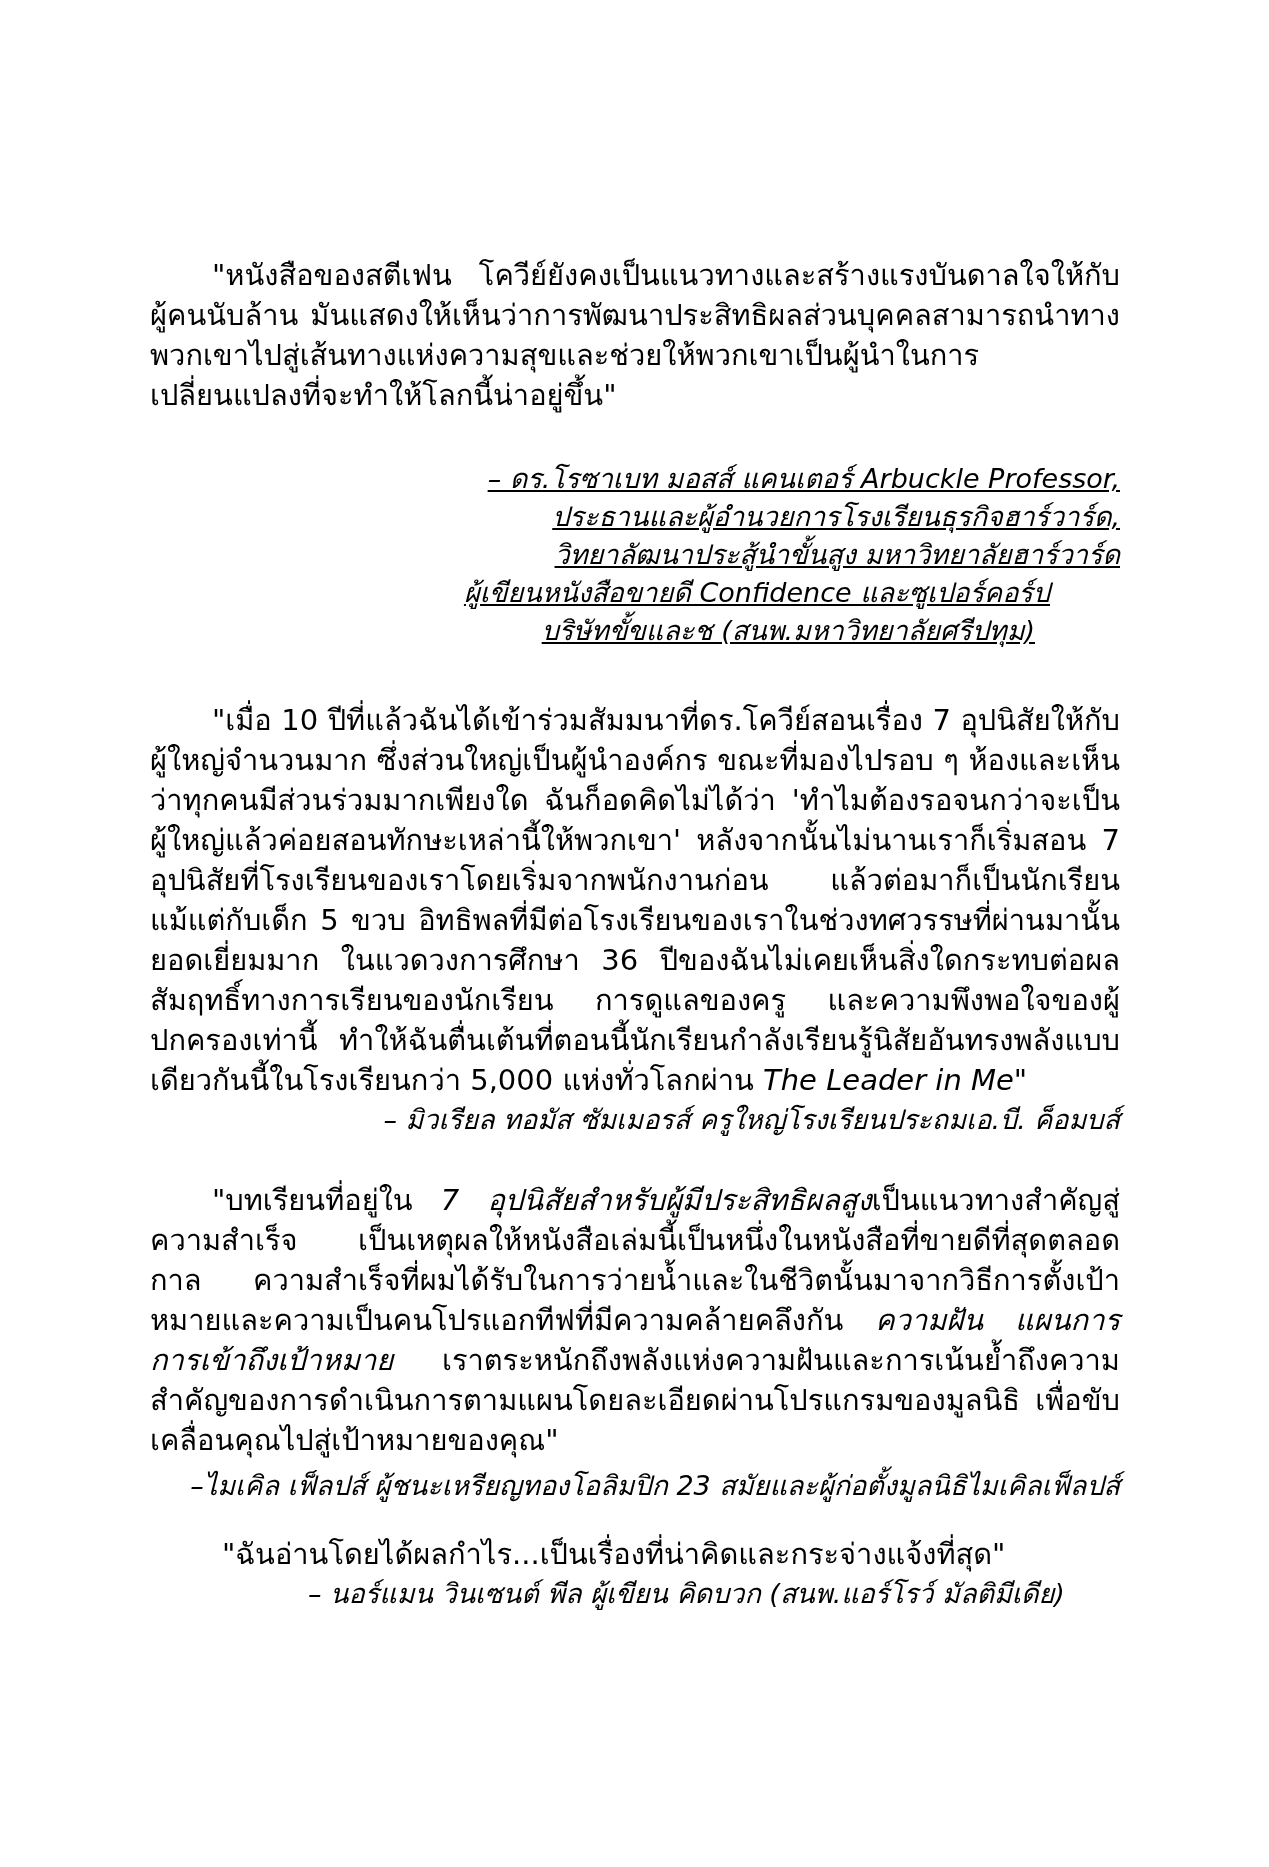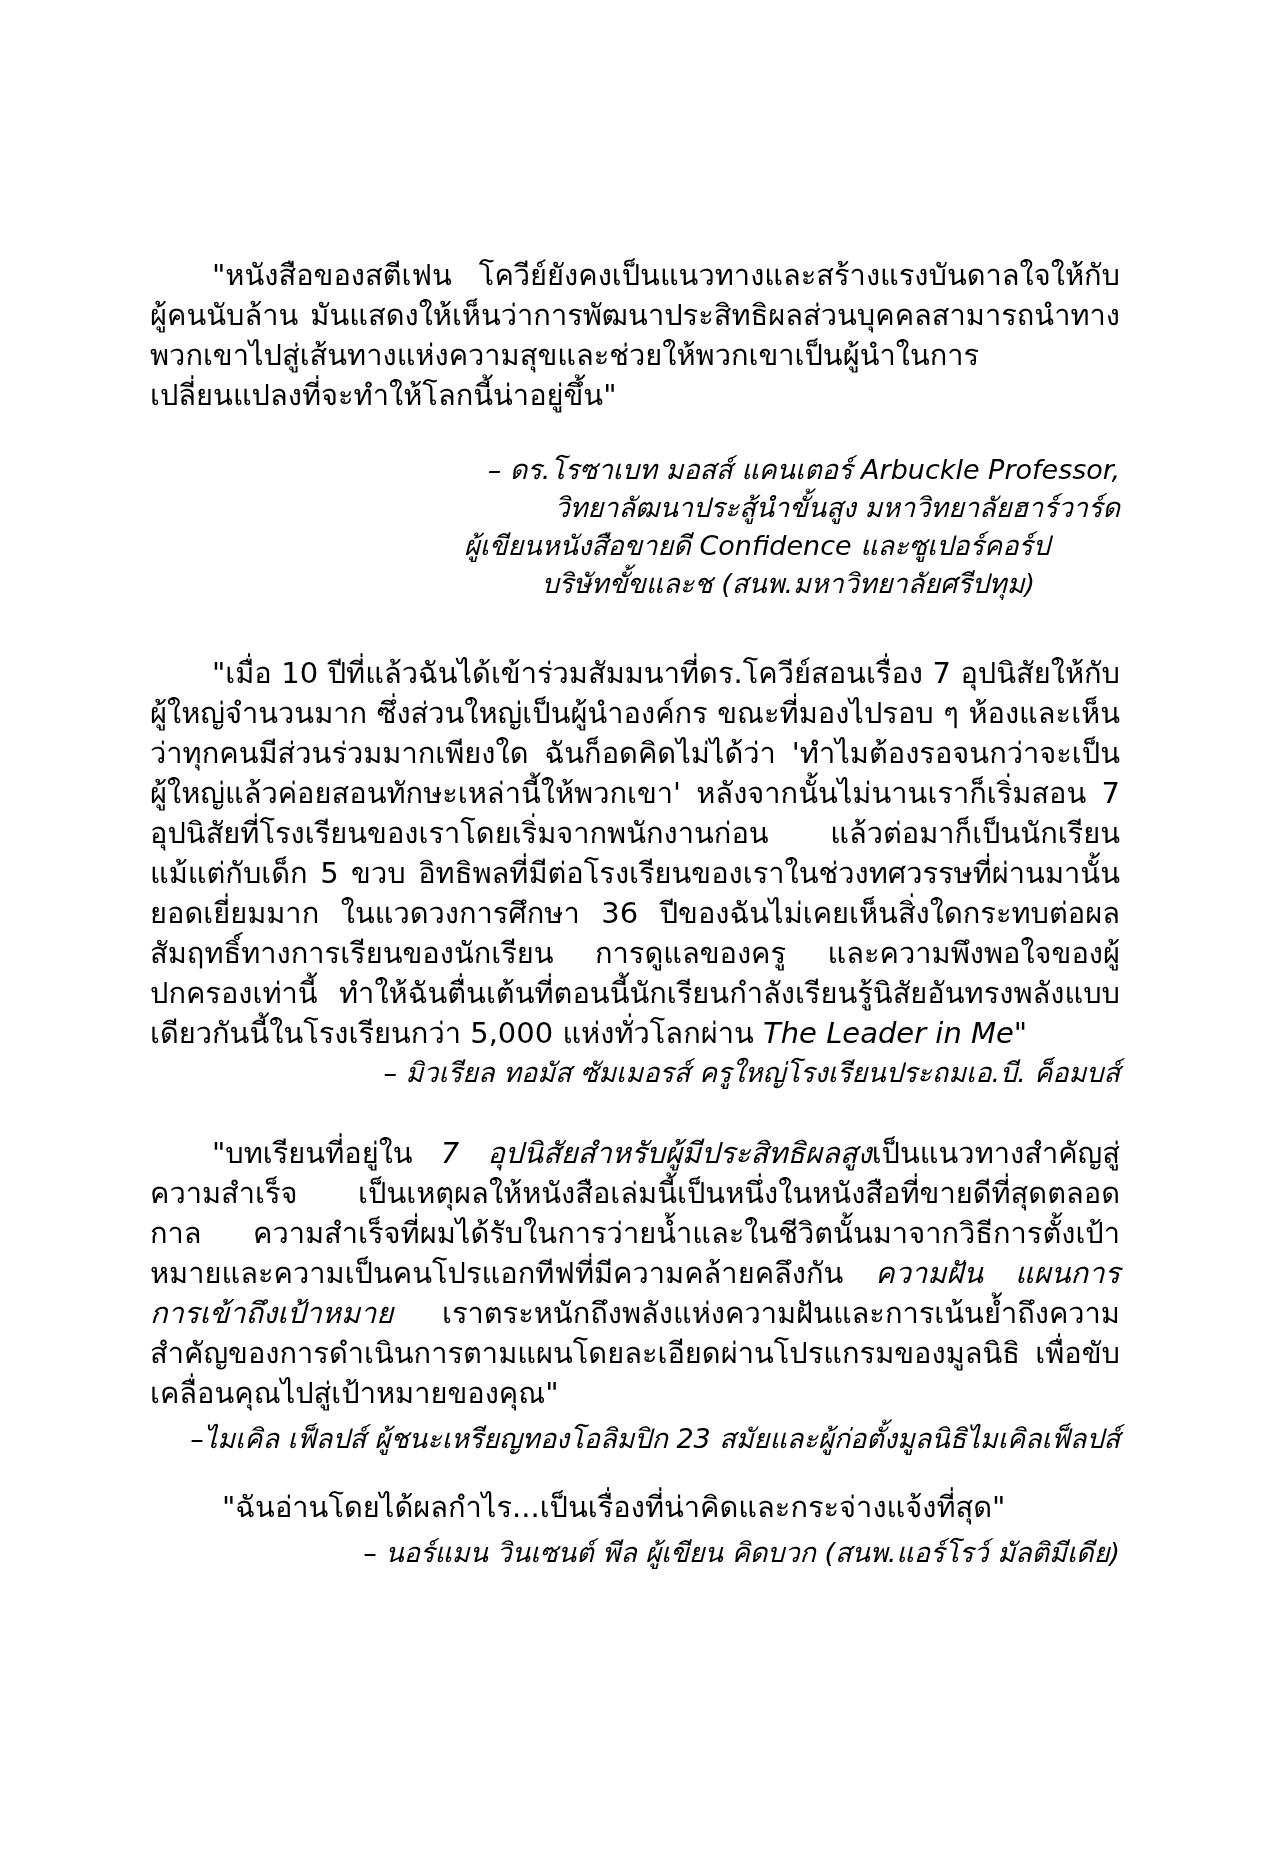--- a/index.html
+++ b/index.html
@@ -27,37 +27,38 @@
   }
   .it { font-style: italic; }
   .attr {
     font-size: 27px;
     line-height: 38px;
     font-style: italic;
   }
   .attr-right { text-align: right; }
   .pr70 { padding-right: 70px; }
   .pr85 { padding-right: 85px; }
-  .attr-q1 { margin-top: 36px; }
+  .attr-q1 { margin-top: 45px; text-decoration: underline; }
   .para-2  { margin-top: 50px; }
   .attr-q2 { margin-top: 0; line-height: 40px; }
   .para-3  { margin-top: 40px; }
   .attr-q3 { margin-top: 6px; line-height: 40px; font-style: italic; }
   .para-4  { margin-top: 28px; text-align: left; text-indent: 0; padding-left: 72px; }
-  .attr-q4 { margin-top: 6px; text-align: right; padding-left: 158px; line-height: 40px; }
+  .attr-q4 { text-align: left; padding-left: 158px; line-height: 40px; }
 </style>
 </head>
 <body>
 
 <div class="page">
 
   <section>
     <p class="body-text"><span>"หนังสือของสตีเฟน โควีย์ยังคงเป็นแนวทางและสร้างแรงบันดาลใจให้กับผู้คนนับล้าน มันแสดงให้เห็นว่าการพัฒนาประสิทธิผลส่วนบุคคลสามารถนำทางพวกเขาไปสู่เส้นทางแห่งความสุขและช่วยให้พวกเขาเป็นผู้นำในการเปลี่ยนแปลงที่จะทำให้โลกนี้น่าอยู่ขึ้น"</span></p>
     <div class="attr attr-right attr-q1">
       <p>– ดร.โรซาเบท มอสส์ แคนเตอร์  Arbuckle Professor,</p>
+      <p>ประธานและผู้อำนวยการโรงเรียนธุรกิจฮาร์วาร์ด,</p>
       <p>วิทยาลัฒนาประสู้นำขั้นสูง มหาวิทยาลัยฮาร์วาร์ด</p>
       <p class="pr70">ผู้เขียนหนังสือขายดี Confidence และซูเปอร์คอร์ป</p>
       <p class="pr85">บริษัทขั้ขและช (สนพ.มหาวิทยาลัยศรีปทุม)</p>
     </div>
   </section>
 
   <section>
     <p class="body-text para-2"><span>"เมื่อ 10 ปีที่แล้วฉันได้เข้าร่วมสัมมนาที่ดร.โควีย์สอนเรื่อง 7 อุปนิสัยให้กับผู้ใหญ่จำนวนมาก ซึ่งส่วนใหญ่เป็นผู้นำองค์กร  ขณะที่มองไปรอบ ๆ ห้องและเห็นว่าทุกคนมีส่วนร่วมมากเพียงใด ฉันก็อดคิดไม่ได้ว่า 'ทำไมต้องรอจนกว่าจะเป็นผู้ใหญ่แล้วค่อยสอนทักษะเหล่านี้ให้พวกเขา'  หลังจากนั้นไม่นานเราก็เริ่มสอน 7 อุปนิสัยที่โรงเรียนของเราโดยเริ่มจากพนักงานก่อน แล้วต่อมาก็เป็นนักเรียน แม้แต่กับเด็ก 5 ขวบ อิทธิพลที่มีต่อโรงเรียนของเราในช่วงทศวรรษที่ผ่านมานั้นยอดเยี่ยมมาก  ในแวดวงการศึกษา 36 ปีของฉันไม่เคยเห็นสิ่งใดกระทบต่อผลสัมฤทธิ์ทางการเรียนของนักเรียน การดูแลของครู และความพึงพอใจของผู้ปกครองเท่านี้ ทำให้ฉันตื่นเต้นที่ตอนนี้นักเรียนกำลังเรียนรู้นิสัยอันทรงพลังแบบเดียวกันนี้ในโรงเรียนกว่า 5,000 แห่งทั่วโลกผ่าน </span><span class="it">The Leader in Me</span><span>"</span></p>
     <div class="attr attr-right attr-q2">
       <p>– มิวเรียล ทอมัส ซัมเมอรส์  ครูใหญ่โรงเรียนประถมเอ.บี. ค็อมบส์</p>

